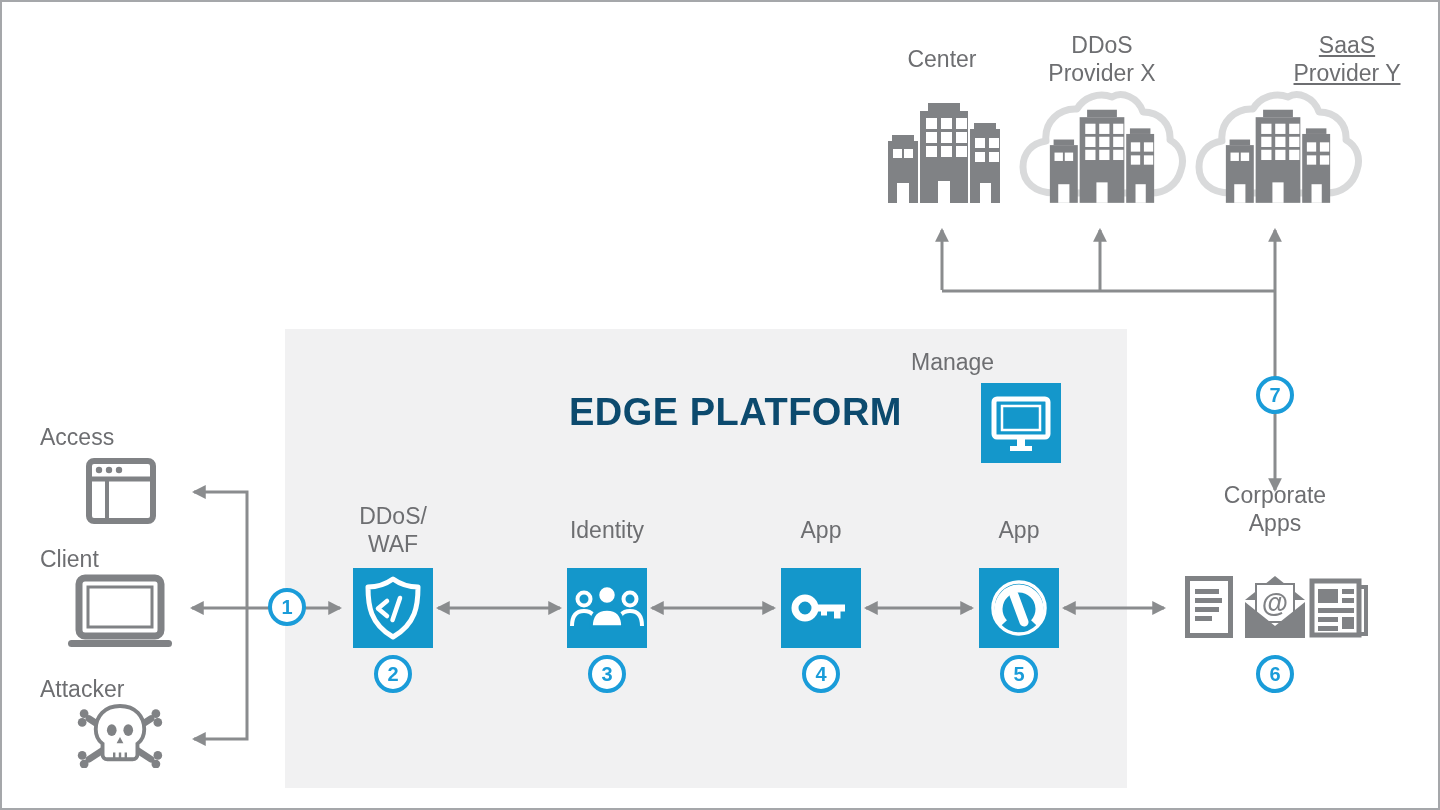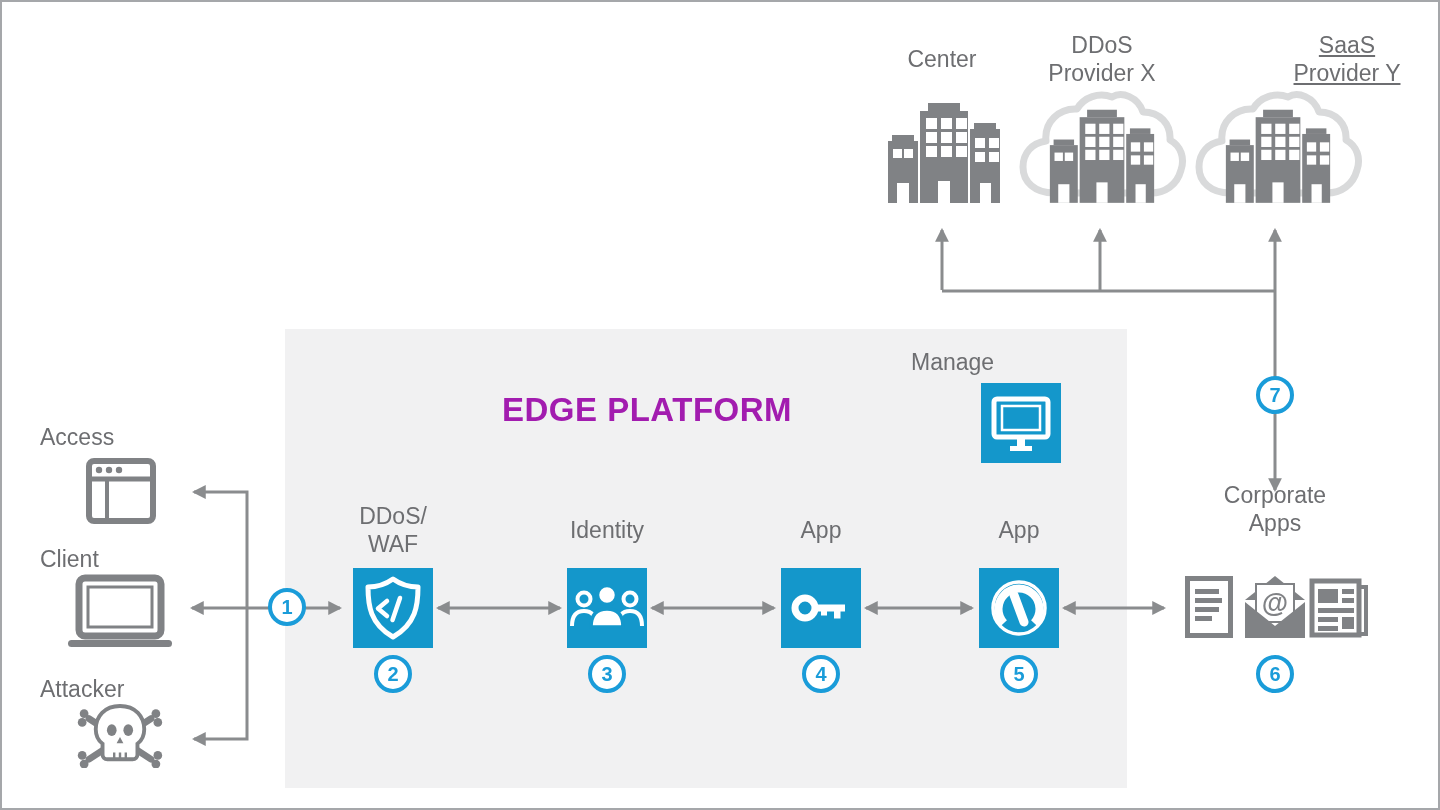--- a/index.html
+++ b/index.html
@@ -15,22 +15,22 @@
   }
   .lbl2{
     position:absolute;color:#6d6e71;font-size:23px;line-height:28px;text-align:center;
     width:220px;height:58px;display:flex;flex-direction:column;justify-content:center;
   }
   .lbl2 span{display:block;}
   .edge-box{
     position:absolute;left:283px;top:327px;width:842px;height:459px;background:#f1f1f2;
   }
   .title{
-    position:absolute;left:500px;top:389px;width:400px;text-align:left;
-    color:#a21caf;font-size:33px;font-weight:bold;letter-spacing:.5px;
+    position:absolute;left:500px;top:389px;width:400px;text-align:right;
+    color:#0c4a6e;font-size:38px;font-weight:bold;letter-spacing:.5px;
   }
   .sq{position:absolute;width:80px;height:80px;background:#1497cb;}
   .sq svg{display:block;}
   .step{
     position:absolute;width:38px;height:38px;box-sizing:border-box;border-radius:50%;
     border:4px solid #1a9cd9;background:#fff;color:#1a9cd9;
     display:flex;align-items:center;justify-content:center;
     font-size:20px;font-weight:bold;
   }
   .wires{position:absolute;left:0;top:0;width:1440px;height:810px;pointer-events:none;}

